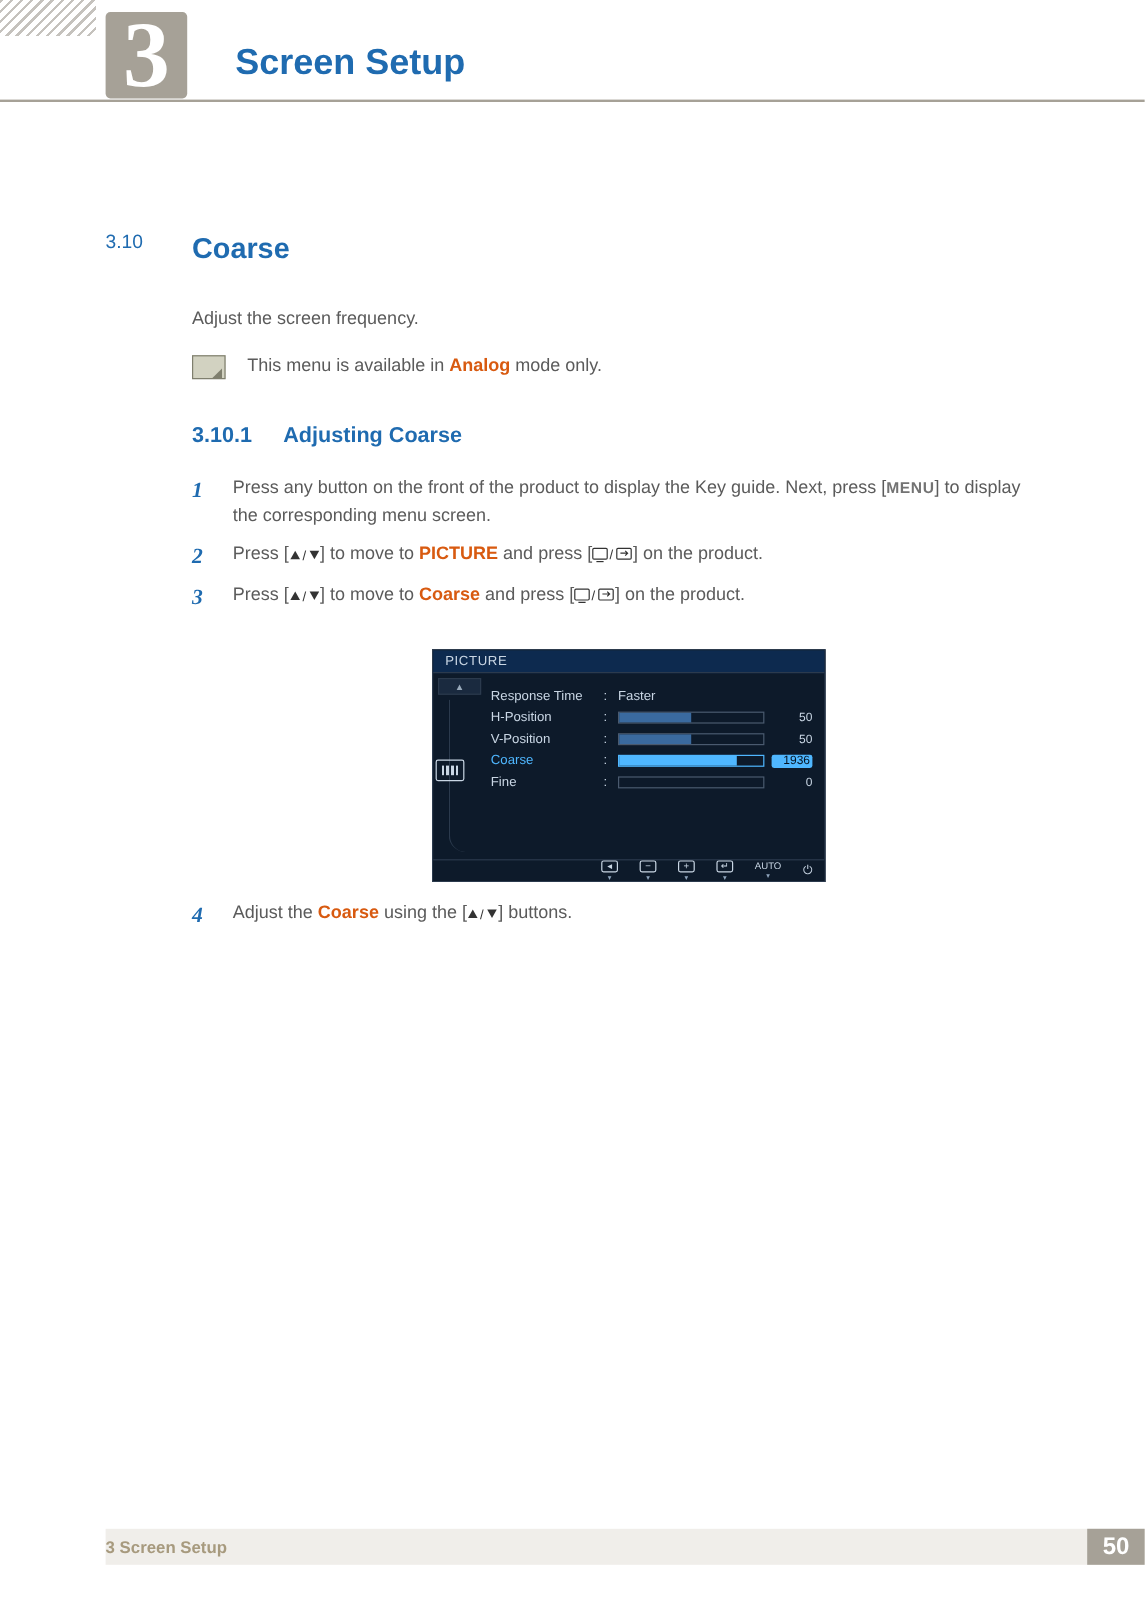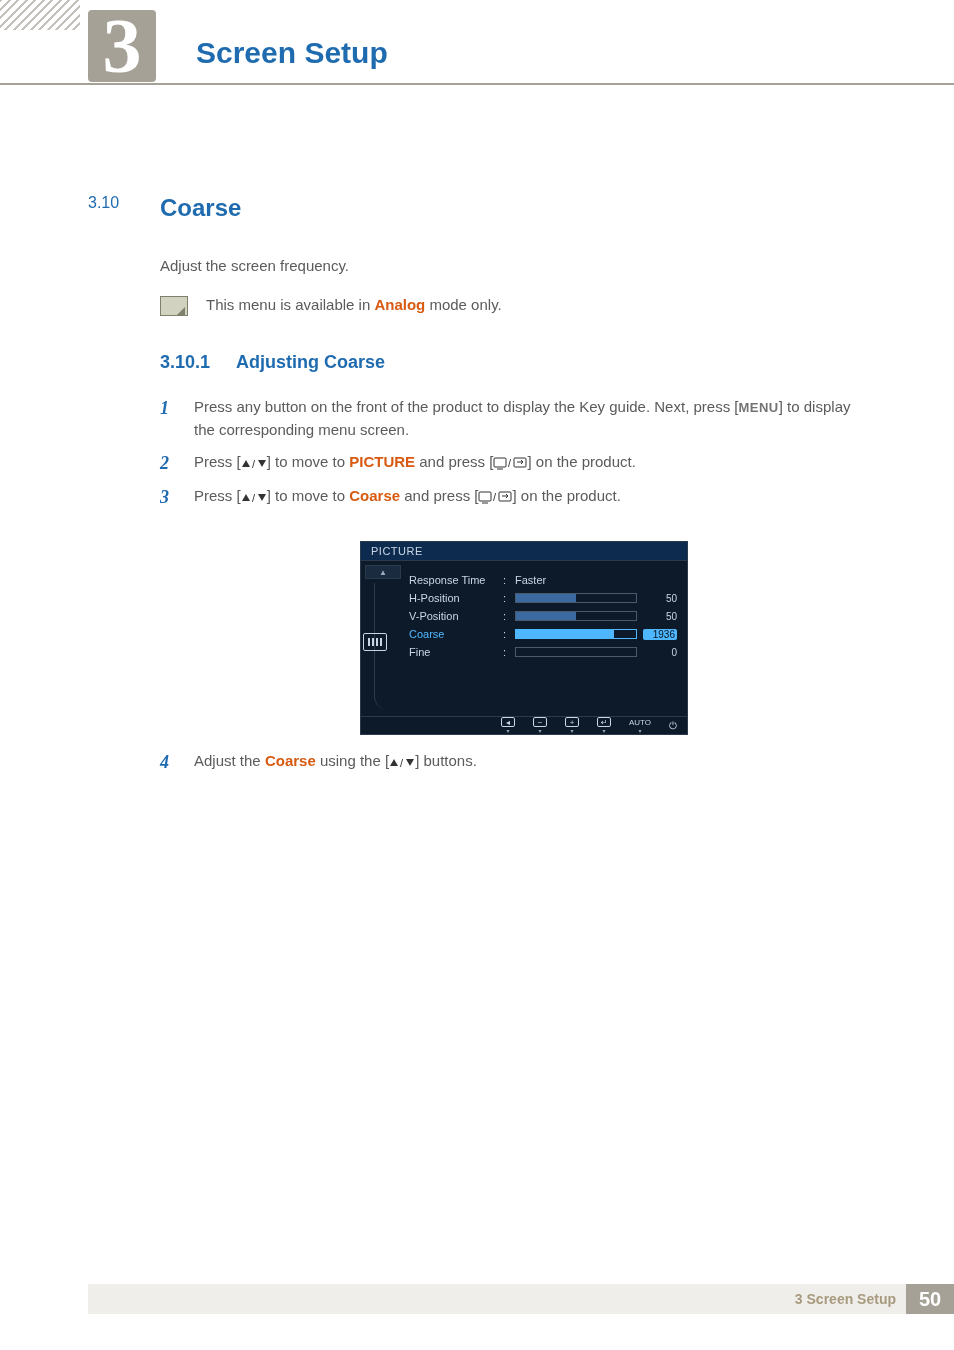--- a/index.html
+++ b/index.html
@@ -97,21 +97,21 @@
   .osd-row.sel .osd-bar { border-color:#4fb7ff; }
   .osd-row.sel .osd-bar .fill { background:#4fb7ff; }
   .osd-row.sel .osd-val { background:#4fb7ff; color:#05121f; padding:0 2px; border-radius:2px; }
 
   .osd-footer { position:absolute; bottom:0; left:0; right:0; height:18px; background:#0d1a2a; border-top:1px solid #2b3a4d; display:flex; justify-content:flex-end; align-items:center; gap:18px; padding:0 10px; }
   .fbtn { display:flex; flex-direction:column; align-items:center; font-size:6px; color:#8fa5bc; }
   .fbtn .gly { width:14px; height:10px; border:1px solid #c9d6e4; border-radius:2px; display:flex; align-items:center; justify-content:center; font-size:8px; color:#c9d6e4; }
   .fbtn .dn { margin-top:0px; }
 
   
-  .footerbar { position:absolute; bottom:36px; left:88px; right:0; height:30px; background:#f0eeea; display:flex; align-items:center; justify-content:flex-end; padding-right:0; }
+  .footerbar { position:absolute; bottom:46px; left:88px; right:0; height:30px; background:#f0eeea; display:flex; align-items:center; justify-content:space-between; padding-right:0; }
   .footertext { color:#a79a7e; font-size:14px; font-weight:bold; margin-right:10px; }
   .pagenum { width:48px; height:30px; background:#a6a197; color:#fff; font-size:20px; font-weight:bold; display:flex; align-items:center; justify-content:center; }
 </style>
 </head>
 <body>
 
 <div class="page">
   <div class="hatch"></div>
 
   <div class="chapnum">

